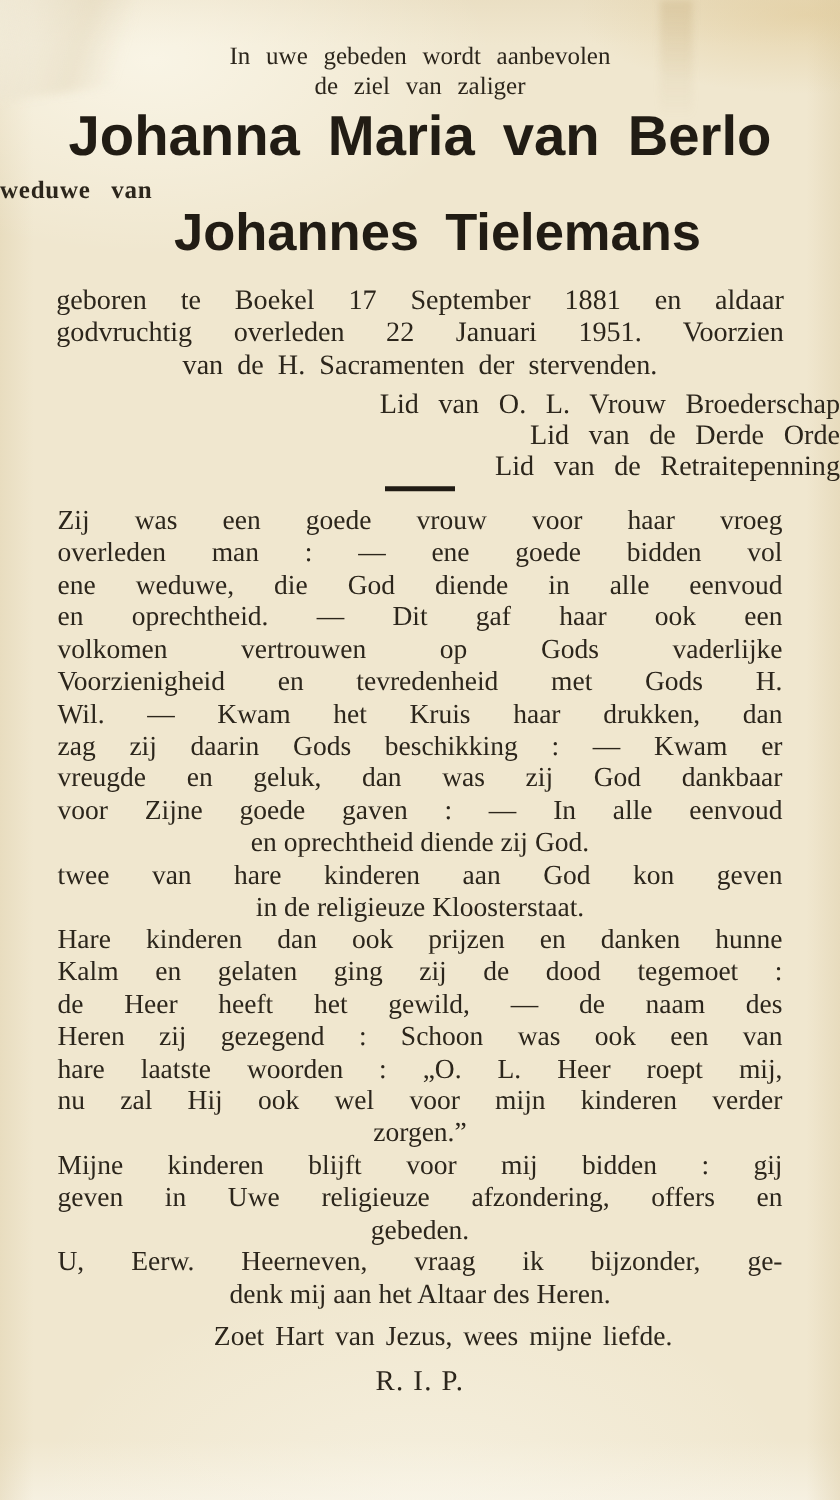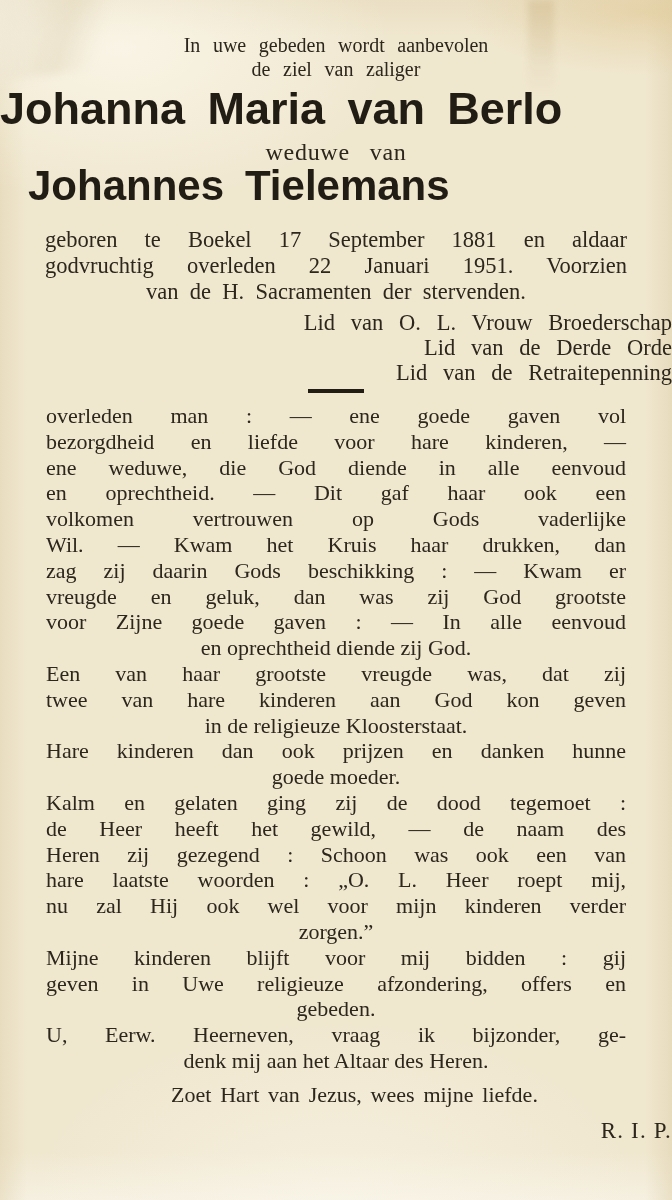--- a/index.html
+++ b/index.html
@@ -42,36 +42,36 @@
   header { padding-top: 33px; }
   .intro {
     text-align: center;
     font-size: 20px;
     line-height: 24px;
     word-spacing: 0.38em;
     color: var(--ink);
   }
   .name {
     margin: 3px 0 0 0;
-    text-align: left;
+    text-align: center;
     font-family: "Liberation Sans", "DejaVu Sans", sans-serif;
     font-weight: 700;
     font-size: 45px;
     line-height: 50px;
     word-spacing: 0.22em;
     letter-spacing: 0;
     color: var(--ink_heavy);
   }
   .widow {
     margin-top: 7px;
-    text-align: center;
-    font-size: 24px;
+    font-size: 20px;
     line-height: 22px;
     word-spacing: 0.55em;
     letter-spacing: 0.03em;
+    font-weight: bold;
   }
   .spouse {
     margin-top: 0;
     font-size: 42px;
     line-height: 46px;
     padding-left: 28px;
   }
   .vitals { margin-top: 18px; padding: 0 45px; font-size: 22.5px; line-height: 26px; }
   .jline { text-align: justify; text-align-last: justify; }
   .cline { text-align: center; word-spacing: 0.25em; }
@@ -98,21 +98,21 @@
   .dedication {
     margin-top: 9px;
     text-align: center;
     font-size: 22px;
     line-height: 24px;
     word-spacing: 0.15em;
     padding-left: 37px;
   }
   .rip {
     margin-top: 11px;
-    text-align: right;
+    text-align: center;
     font-size: 23px;
     line-height: 26px;
     letter-spacing: 0.05em;
   }
 </style>
 </head>
 <body>
 
 <div class="card">
   <div class="stain"></div>
@@ -134,35 +134,34 @@
 
   <section class="memberships">
       <div>Lid van O. L. Vrouw Broederschap</div>
       <div>Lid van de Derde Orde</div>
       <div>Lid van de Retraitepenning</div>
     </section>
 
   <div class="rule"></div>
 
   <section class="body-text">
-      <div class="bline j">overleden man : — ene goede gaven vol</div>
-      <div class="bline j">bezorgdheid en liefde voor hare kinderen, —</div>
+      <div class="bline j">Zij was een goede vrouw voor haar vroeg</div>
+      <div class="bline j">overleden man : — ene goede bidden vol</div>
       <div class="bline j">ene weduwe, die God diende in alle eenvoud</div>
       <div class="bline j">en oprechtheid. — Dit gaf haar ook een</div>
       <div class="bline j">volkomen vertrouwen op Gods vaderlijke</div>
+      <div class="bline j">Voorzienigheid en tevredenheid met Gods H.</div>
       <div class="bline j">Wil. — Kwam het Kruis haar drukken, dan</div>
       <div class="bline j">zag zij daarin Gods beschikking : — Kwam er</div>
-      <div class="bline j">vreugde en geluk, dan was zij God grootste</div>
+      <div class="bline j">vreugde en geluk, dan was zij God dankbaar</div>
       <div class="bline j">voor Zijne goede gaven : — In alle eenvoud</div>
       <div class="bline">en oprechtheid diende zij God.</div>
-      <div class="bline j">Een van haar grootste vreugde was, dat zij</div>
       <div class="bline j">twee van hare kinderen aan God kon geven</div>
       <div class="bline">in de religieuze Kloosterstaat.</div>
       <div class="bline j">Hare kinderen dan ook prijzen en danken hunne</div>
-      <div class="bline">goede moeder.</div>
       <div class="bline j">Kalm en gelaten ging zij de dood tegemoet :</div>
       <div class="bline j">de Heer heeft het gewild, — de naam des</div>
       <div class="bline j">Heren zij gezegend : Schoon was ook een van</div>
       <div class="bline j">hare laatste woorden : „O. L. Heer roept mij,</div>
       <div class="bline j">nu zal Hij ook wel voor mijn kinderen verder</div>
       <div class="bline">zorgen.”</div>
       <div class="bline j">Mijne kinderen blijft voor mij bidden : gij</div>
       <div class="bline j">geven in Uwe religieuze afzondering, offers en</div>
       <div class="bline">gebeden.</div>
       <div class="bline j">U, Eerw. Heerneven, vraag ik bijzonder, ge-</div>

